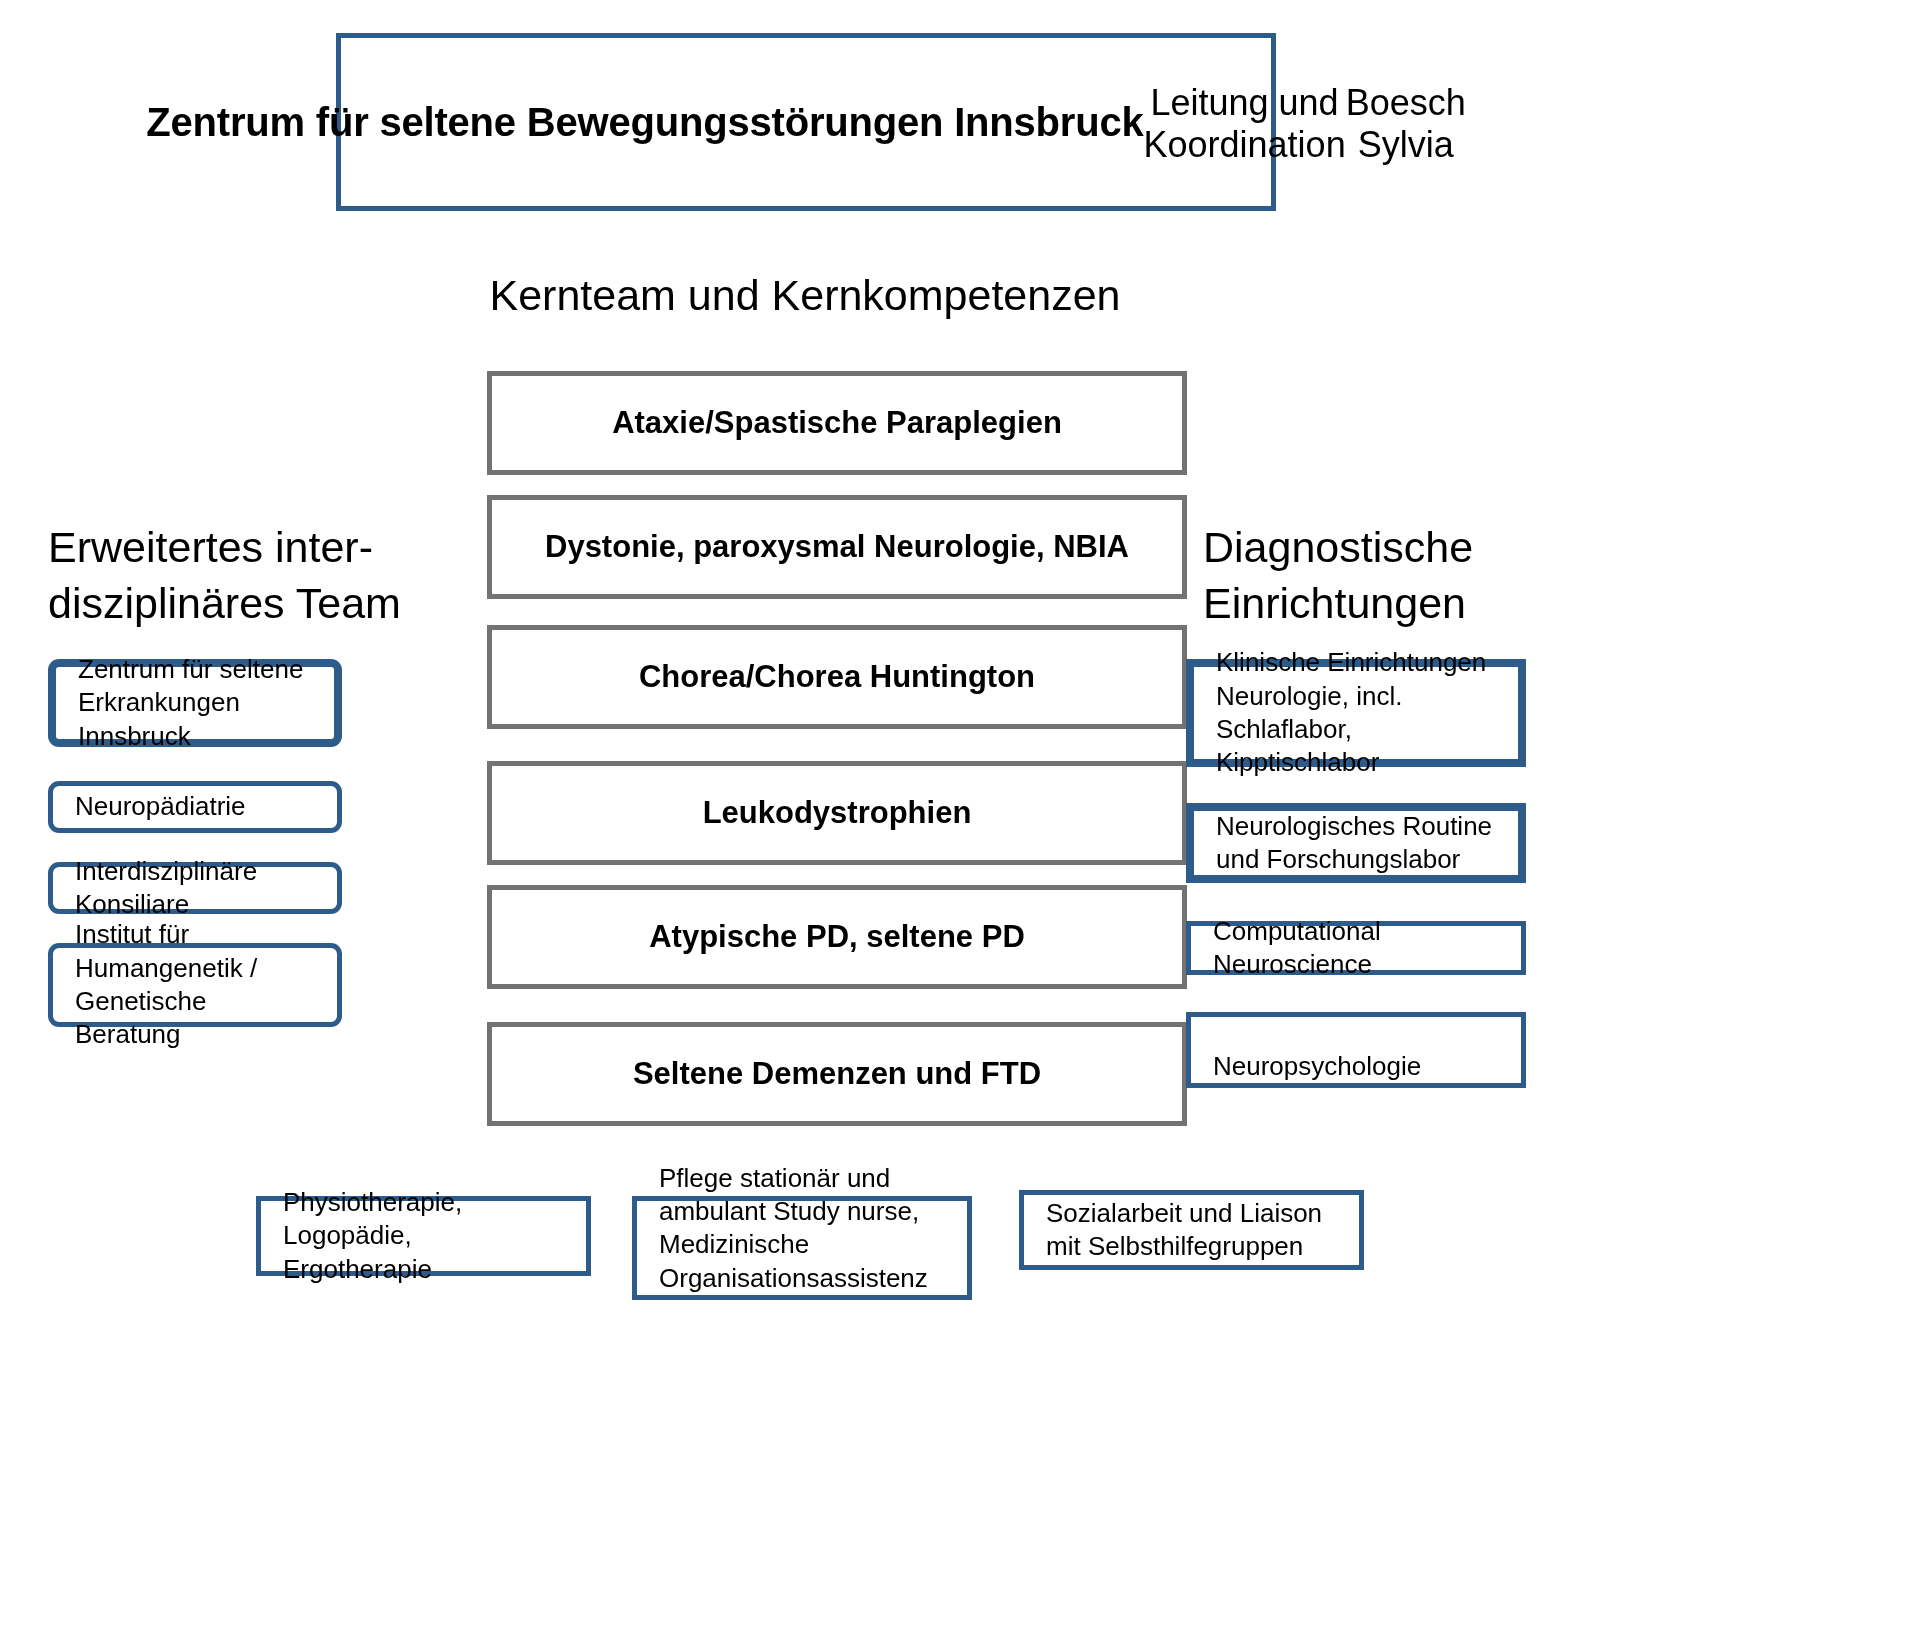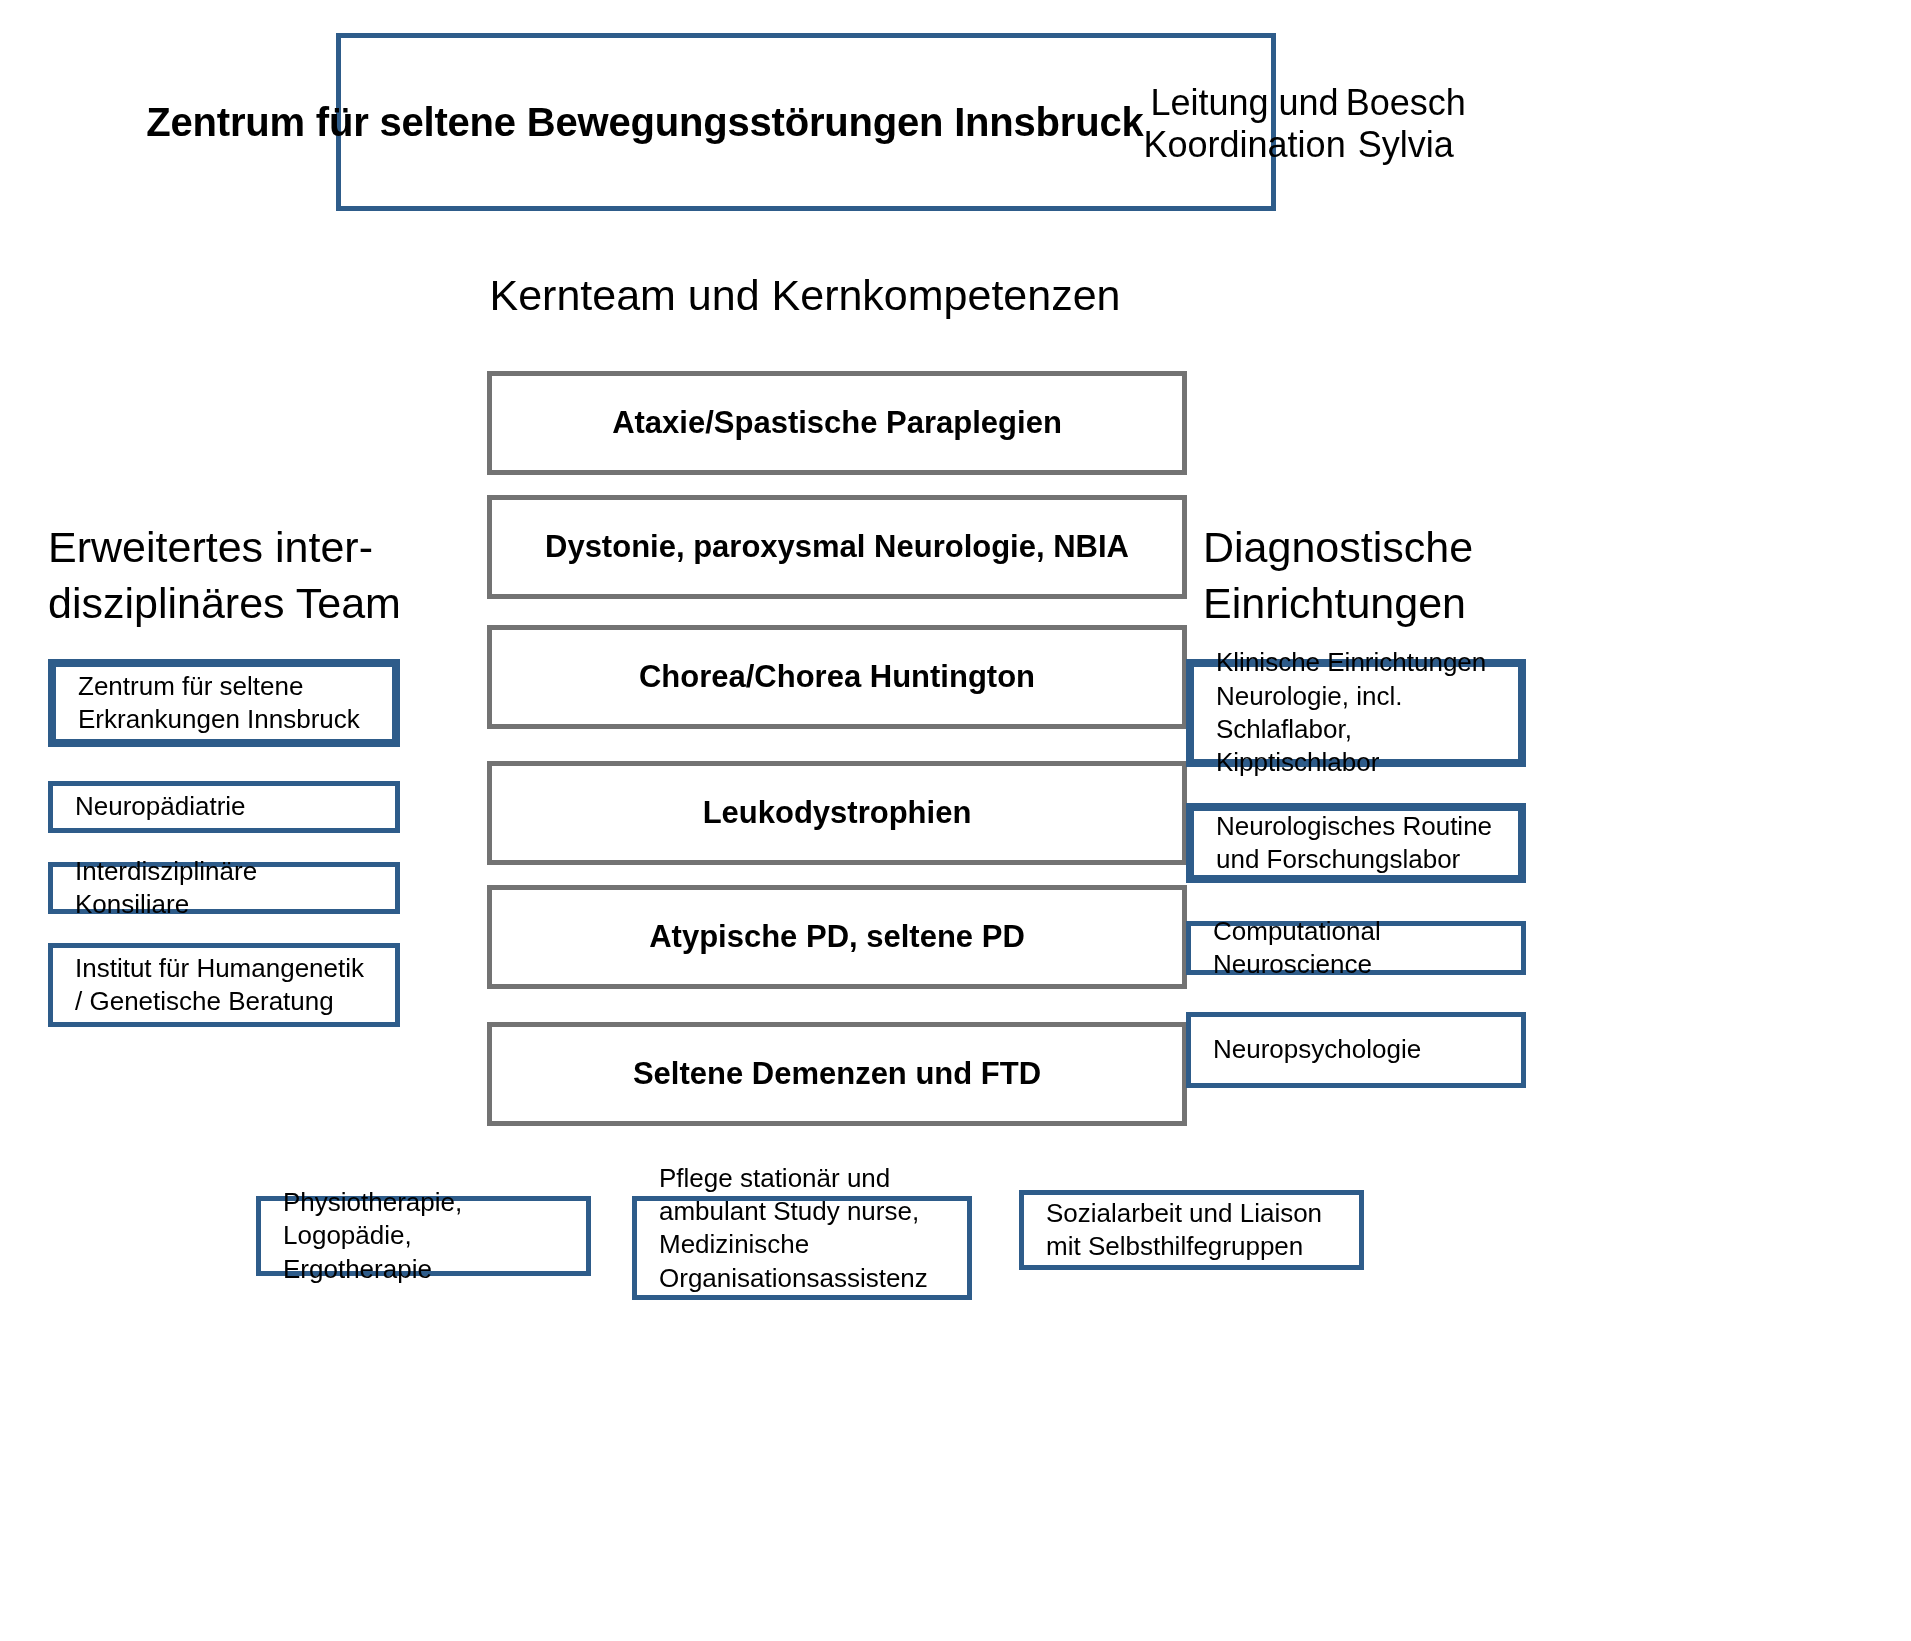--- a/index.html
+++ b/index.html
@@ -100,21 +100,21 @@
     font-weight: bold;
     padding: 0 14px;
   }
 
   
   .side-box .box-text {
     font-size: 26px;
     font-weight: normal;
     padding: 0 22px;
   }
-  .left-box { left: 48px; width: 352px; }
+  .left-box { left: 48px; width: 294px; border-radius: 11px; }
   .right-box { left: 1186px; width: 340px; }
 
   
   .bottom-box .box-text {
     font-size: 26px;
     font-weight: normal;
     padding: 0 22px;
   }
 </style>
 </head>
@@ -174,21 +174,21 @@
 
   <div class="box side-box right-box thick" style="top:659px;height:108px;">
     <div class="box-text">Klinische Einrichtungen Neurologie, incl. Schlaflabor, Kipptischlabor</div>
   </div>
   <div class="box side-box right-box thick" style="top:803px;height:80px;">
     <div class="box-text">Neurologisches Routine und Forschungslabor</div>
   </div>
   <div class="box side-box right-box" style="top:921px;height:54px;">
     <div class="box-text">Computational  Neuroscience</div>
   </div>
-  <div class="box side-box right-box" style="top:1012px;height:76px;">
+  <div class="box side-box right-box" style="top:1012px;height:76px;align-items:flex-end;">
     <div class="box-text">Neuropsychologie</div>
   </div>
 
   <div class="box bottom-box" style="left:256px;top:1196px;width:335px;height:80px;">
     <div class="box-text">Physiotherapie, Logopädie, Ergotherapie</div>
   </div>
   <div class="box bottom-box" style="left:632px;top:1196px;width:340px;height:104px;align-items:flex-end;">
     <div class="box-text">Pflege stationär und ambulant Study nurse, Medizinische Organisationsassistenz</div>
   </div>
   <div class="box bottom-box" style="left:1019px;top:1190px;width:345px;height:80px;">

